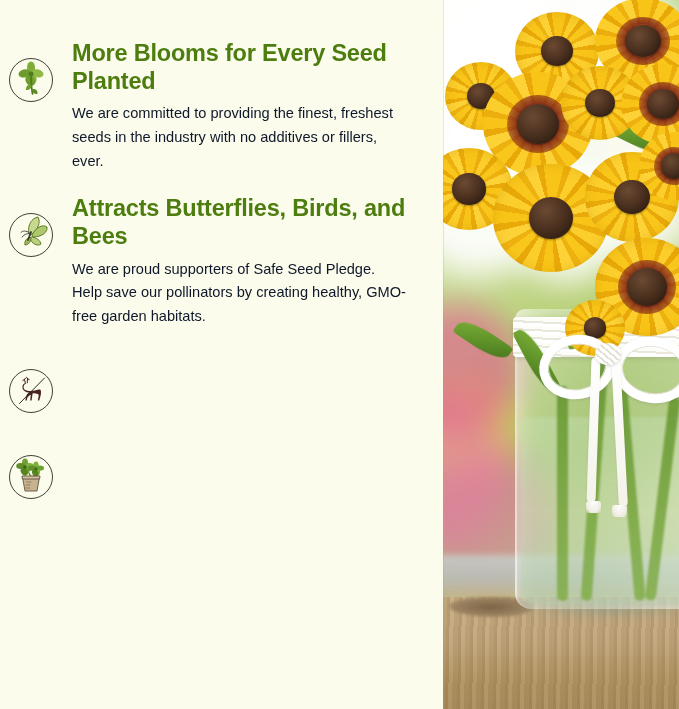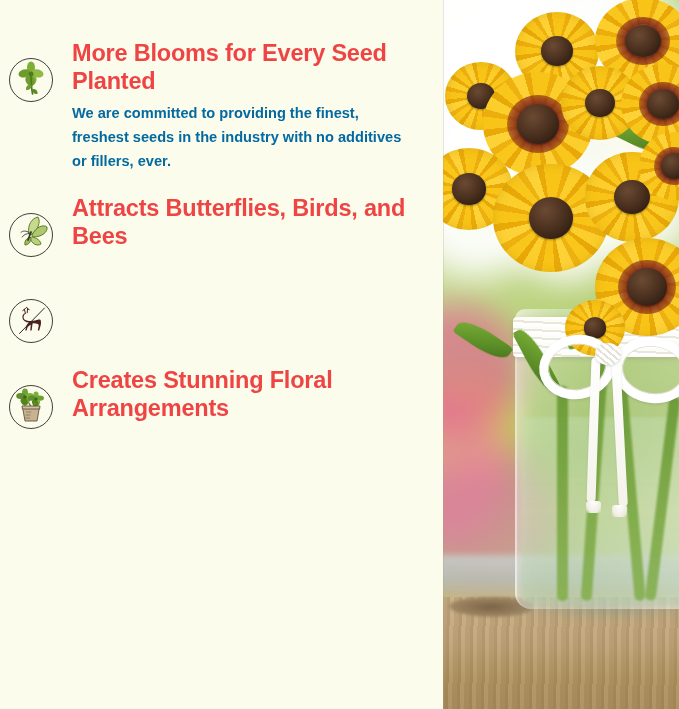--- a/index.html
+++ b/index.html
@@ -53,32 +53,32 @@
     height: 48px;
   }
   .feature-text {
     flex: 1 1 auto;
     min-width: 0;
   }
   .feature-title {
     font-size: 23.5px;
     line-height: 1.18;
     font-weight: bold;
-    color: #ef4444;
+    color: #4d7c0f;
     letter-spacing: -0.2px;
     margin: 0 0 7px 0;
     max-width: 340px;
   }
   .feature-desc {
     font-size: 14.6px;
     line-height: 1.62;
-    color: #0369a1;
+    color: #0f172a;
     margin: 0;
     max-width: 336px;
-    font-weight: bold;
+    font-weight: normal;
   }
 
   
   .photo-panel {
     position: relative;
     flex: 1 1 auto;
     width: 236px;
     height: 709px;
     overflow: hidden;
     background: #9fbf63;
@@ -367,20 +367,21 @@
             <path d="M24 26 C27 26 33 28 34 33 C30 36 24 32 23 27 Z" fill="#b9d07c" stroke="#56701f" stroke-width="0.9"></path>
             <path d="M23 26 C20 27 17 30 18 34 C22 34 24 30 24 27 Z" fill="#9cbb58" stroke="#56701f" stroke-width="0.9"></path>
             <path d="M24 21 L21 29" stroke="#3a3a2a" stroke-width="1.8" stroke-linecap="round"></path>
             <path d="M22.2 21.6 C19 19.6 16 19.4 14 21.4" stroke="#3a3a2a" stroke-width="0.9" fill="none" stroke-linecap="round"></path>
             <path d="M22.6 22.6 C19.6 22.4 16.6 23.6 15.2 26" stroke="#3a3a2a" stroke-width="0.9" fill="none" stroke-linecap="round"></path>
           </g>
         </svg>
       </div>
       <div class="feature-text">
         <h2 class="feature-title">Attracts Butterflies, Birds, and Bees</h2>
+        <p class="feature-desc">We are proud supporters of Safe Seed Pledge. Help save our pollinators by creating healthy, GMO-free garden habitats.</p>
       </div>
     </div>
 
     <div class="feature">
       <div class="feature-icon-wrap">
         <svg viewBox="0 0 48 48" xmlns="http://www.w3.org/2000/svg">
           <circle cx="24" cy="24" r="21.5" fill="none" stroke="#2b2b22" stroke-width="0.9"></circle>
           <g fill="#4a211e">
             <path d="M19 16.6 C17.4 17.4 16.6 18.8 16.6 20.4 C16.6 21.4 17 22.2 17.8 22.8
                      C19.4 23.6 21.4 24 23.6 24 C26.6 24 29.4 23.4 31.6 22.6
@@ -422,21 +423,20 @@
             </g>
             <path d="M22 20 C23 23 24.6 24.6 27 25.6" stroke="#5f8f2a" stroke-width="1.3" fill="none" stroke-linecap="round"></path>
             <path d="M28 20 C27 23 26 24.6 25 25.8" stroke="#5f8f2a" stroke-width="1.3" fill="none" stroke-linecap="round"></path>
             <path d="M15.6 24.6 L32.4 24.6 L30 38 L18 38 Z" fill="#c8b391" stroke="#5d5240" stroke-width="0.9" stroke-linejoin="round"></path>
             <path d="M15 23 L33 23 L32.6 26 L15.4 26 Z" fill="#d4c0a0" stroke="#5d5240" stroke-width="0.9" stroke-linejoin="round"></path>
             <path d="M19.4 29 H24 M19 32 H23.2 M18.8 35 H22.6" stroke="#8d7a5c" stroke-width="0.9" stroke-linecap="round"></path>
           </g>
         </svg>
       </div>
       <div class="feature-text">
-        <h2 class="feature-title">Creates Stunning Floral Arrangements</h2>
       </div>
     </div>
 
   </div>
 
   <div class="seam"></div>
 
   <div class="photo-panel">
     <div class="photo-stage">
 

